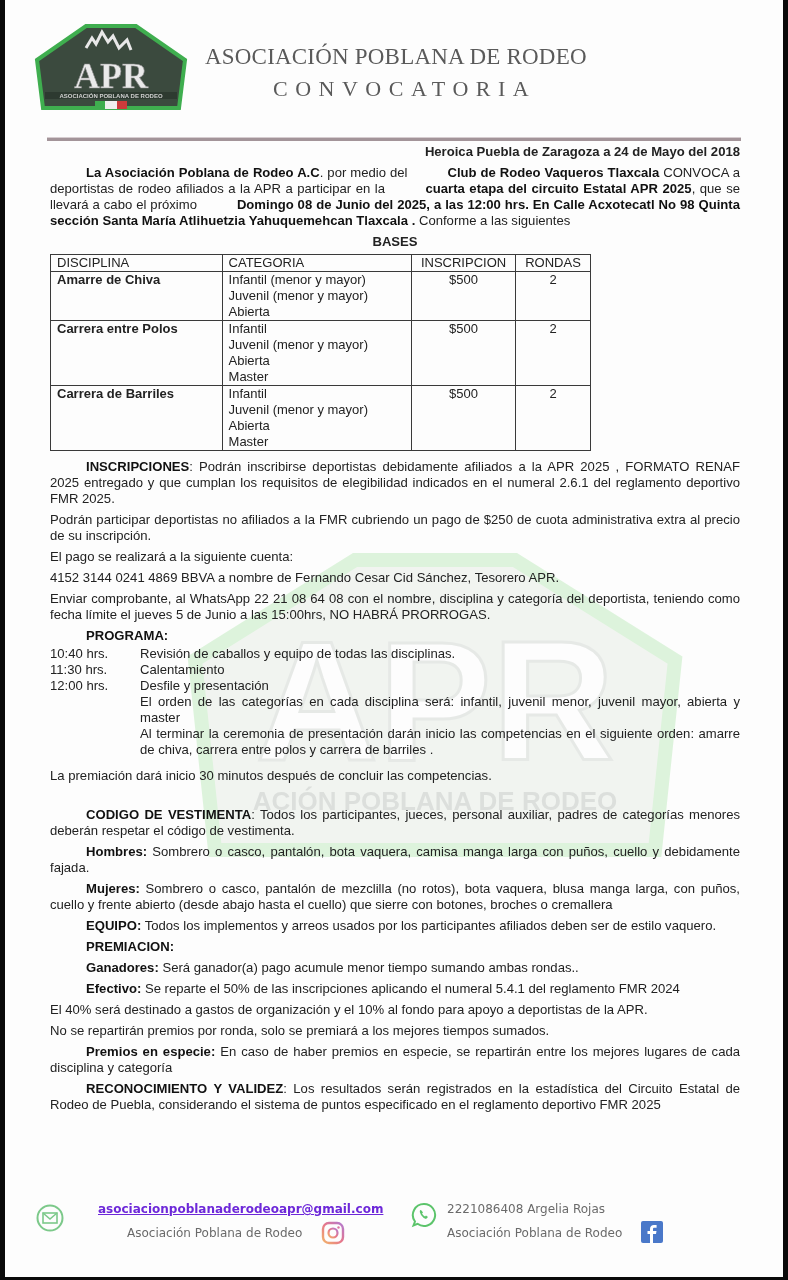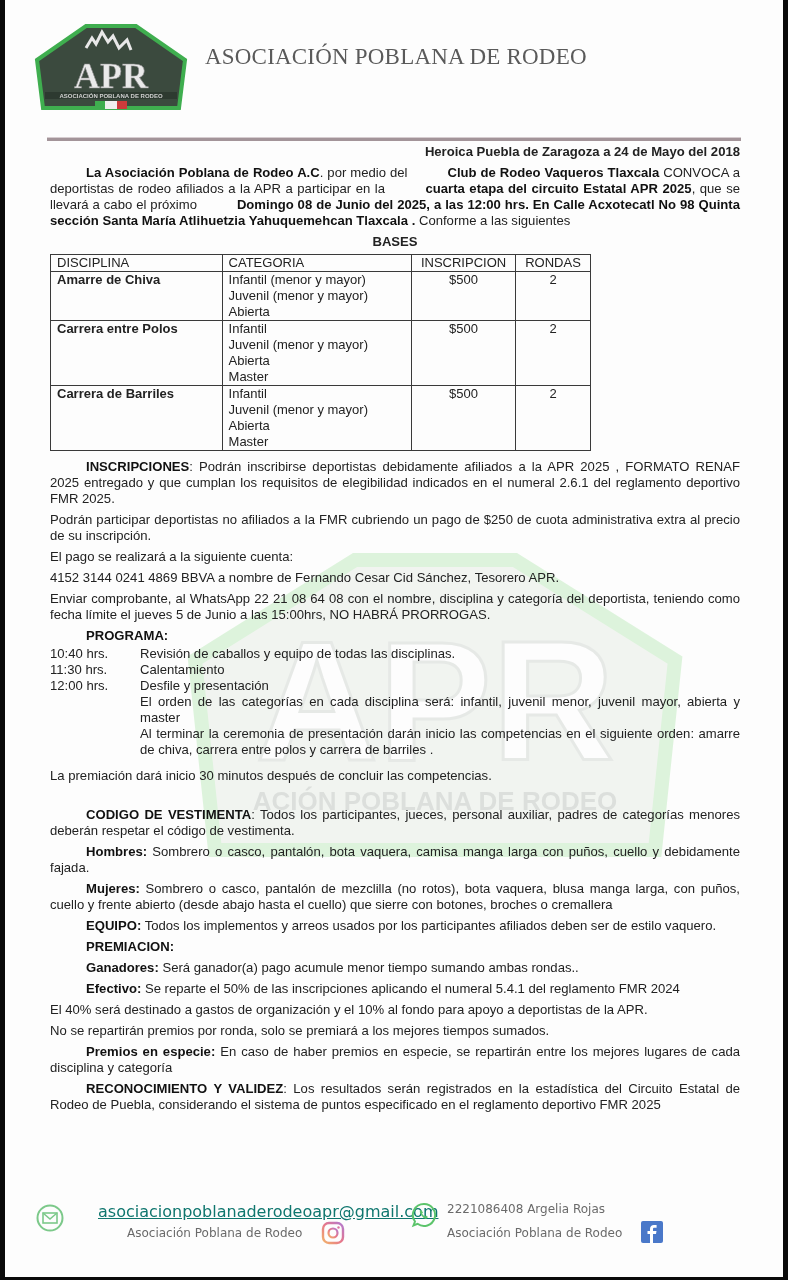--- a/index.html
+++ b/index.html
@@ -54,21 +54,21 @@
   table.disc td.d { font-weight: bold; }
   .sched { display: grid; grid-template-columns: 90px 1fr; margin: 0 0 10px 0; }
   .sched .t { white-space: nowrap; }
   .sched .desc p { margin: 0; }
   .spacer { height: 18px; }
   .footer {
     position: absolute; left: 0; top: 1195px; width: 778px; height: 60px;
     font-family: "DejaVu Sans", sans-serif; font-size: 12px; color: #6a6a6a;
   }
   .f-icon { position: absolute; }
-  .email-link { position: absolute; left: 93px; top: 7px; color: #0f766e; text-decoration: underline; font-size: 16px; }
+  .email-link { position: absolute; left: 93px; top: 7px; color: #6d28d9; text-decoration: underline; font-size: 12px; font-weight: bold; }
   .fb-name-left { position: absolute; left: 122px; top: 31px; }
   .phone { position: absolute; left: 442px; top: 7px; }
   .fb-name-right { position: absolute; left: 442px; top: 31px; }
 </style>
 </head>
 <body>
 
 <div class="page">
 
   <svg class="watermark" viewBox="0 0 560 370">
@@ -82,20 +82,21 @@
     <path d="M55 30 l6 -10 l4 6 l6 -12 l6 10 l5 -6 l6 12 l8 -8 l4 10" fill="none" stroke="#e8e8e8" stroke-width="3"></path>
     <text x="80" y="70" text-anchor="middle" font-family="Liberation Serif, serif" font-weight="bold" font-size="36" fill="#eaeaea" stroke="#888" stroke-width="0.6">APR</text>
     <rect x="14" y="74" width="132" height="7" fill="#2d3a30"></rect>
     <text x="80" y="80" text-anchor="middle" font-family="Liberation Sans, sans-serif" font-weight="bold" font-size="6" fill="#d0d0d0">ASOCIACIÓN POBLANA DE RODEO</text>
     <rect x="64" y="83" width="32" height="8" fill="#f0f0f0"></rect>
     <rect x="64" y="83" width="10" height="8" fill="#3fae4f"></rect>
     <rect x="86" y="83" width="10" height="8" fill="#cc3b3b"></rect>
   </svg>
 
   <div class="org-title">ASOCIACIÓN POBLANA DE RODEO</div>
+  <div class="conv-title">CONVOCATORIA</div>
   <div class="rule"></div>
 
   <div class="content">
     <div class="date-line">Heroica Puebla de Zaragoza a 24 de Mayo del 2018</div>
 
     <p>
       <b>La Asociación Poblana de Rodeo A.C</b><span>. por medio del </span><b>Club de Rodeo Vaqueros Tlaxcala</b><span> CONVOCA a deportistas de rodeo afiliados a la APR a participar en la </span><b>cuarta etapa del circuito Estatal APR 2025</b><span>, que se llevará a cabo el próximo </span><b>Domingo 08 de Junio del 2025, a las 12:00 hrs. En Calle  Acxotecatl No 98 Quinta sección Santa María Atlihuetzia Yahuquemehcan Tlaxcala .</b><span> Conforme a las siguientes</span>
     </p>
 
     <div class="center-title">BASES</div>

